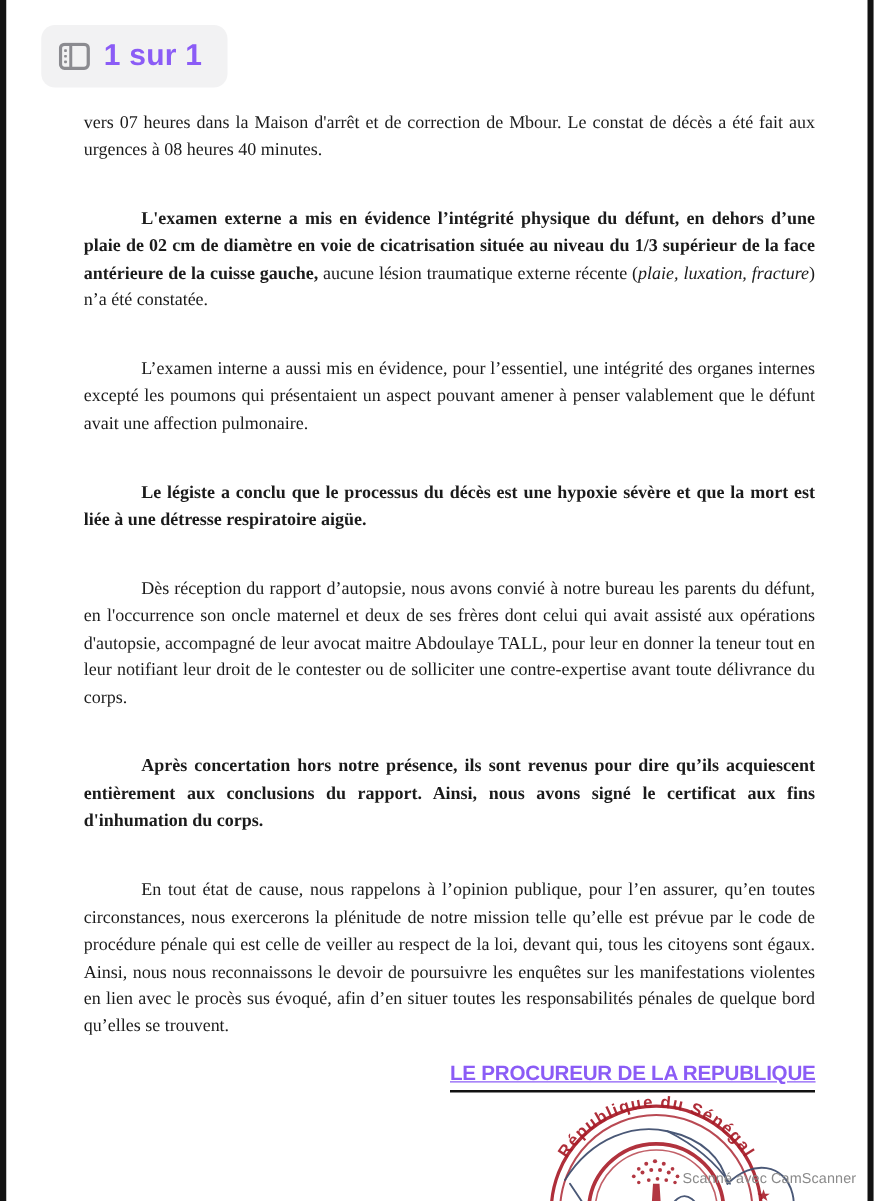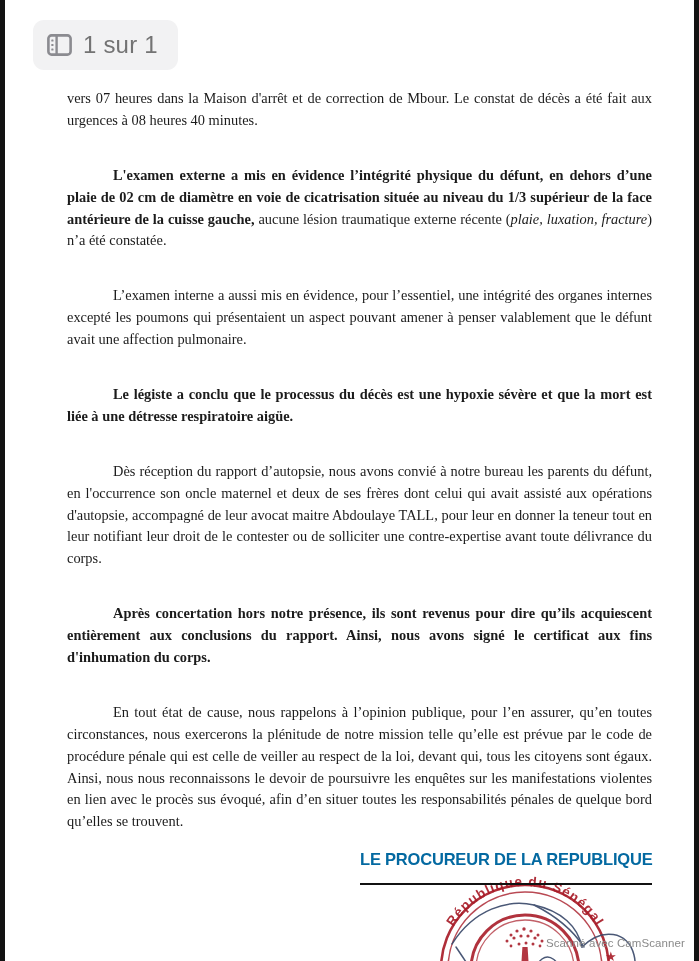--- a/index.html
+++ b/index.html
@@ -51,22 +51,22 @@
   }
   .badge-icon {
     width: 25px;
     height: 22px;
     flex: 0 0 auto;
     display: block;
   }
   .badge-label {
     font-family: "Liberation Sans", "DejaVu Sans", sans-serif;
     font-size: 24px;
-    font-weight: normal;
-    color: #737373;
+    font-weight: bold;
+    color: #8b5cf6;
     letter-spacing: 0.2px;
     white-space: nowrap;
   }
 
   
   .sheet {
     position: absolute;
     left: 5px;
     right: 5px;
     top: 0;
@@ -104,26 +104,27 @@
     height: 215px;
   }
 
   .sig-title {
     position: absolute;
     left: 293px;
     top: 0;
     font-family: "Liberation Sans", "DejaVu Sans", sans-serif;
     font-size: 16.5px;
     font-weight: bold;
-    color: #0369a1;
+    color: #8b5cf6;
     letter-spacing: -0.2px;
     border-bottom: 2.5px solid #111;
-    padding-bottom: 11px;
+    padding-bottom: 0;
     white-space: nowrap;
     z-index: 5;
+    text-decoration: underline;
   }
 
   .sig-name {
     position: absolute;
     left: 348px;
     top: 147px;
     font-family: "Liberation Sans", "DejaVu Sans", sans-serif;
     font-size: 17px;
     font-weight: normal;
     color: #c2410c;

